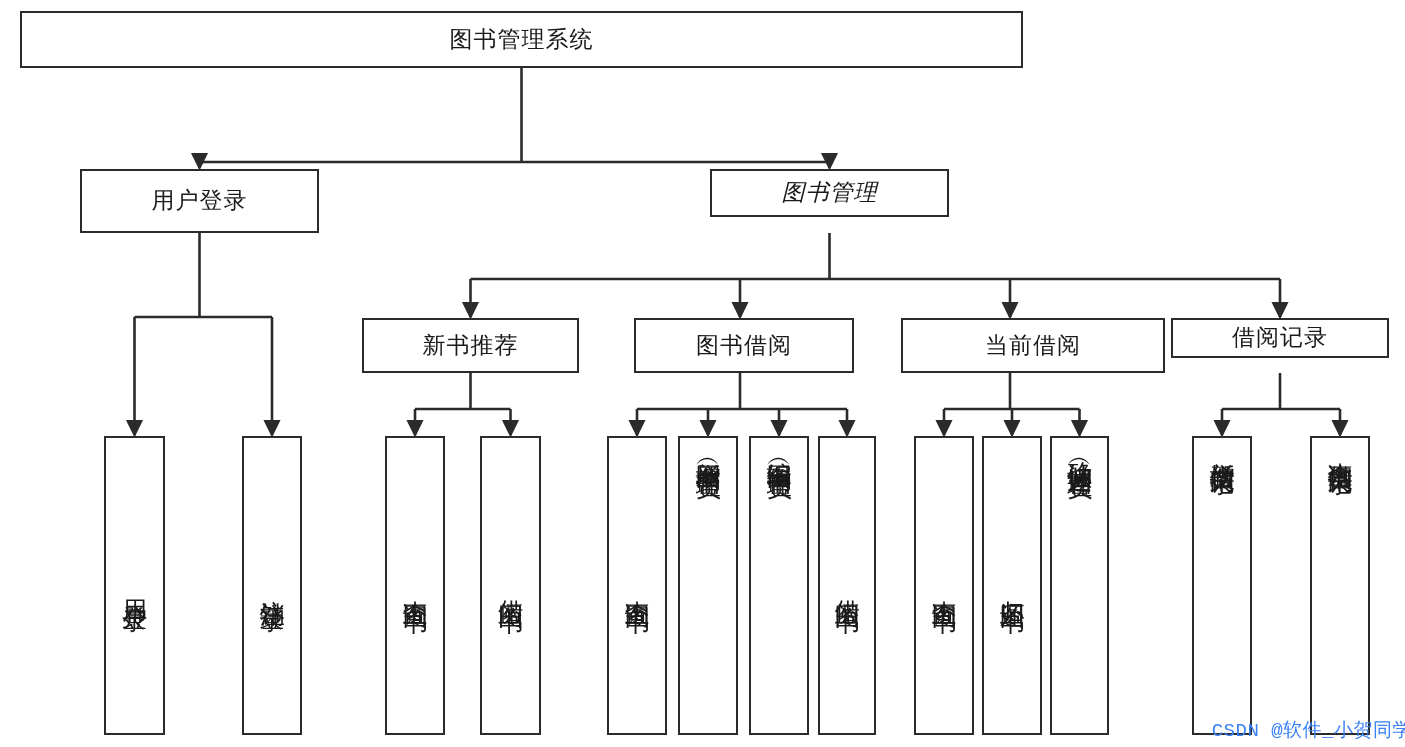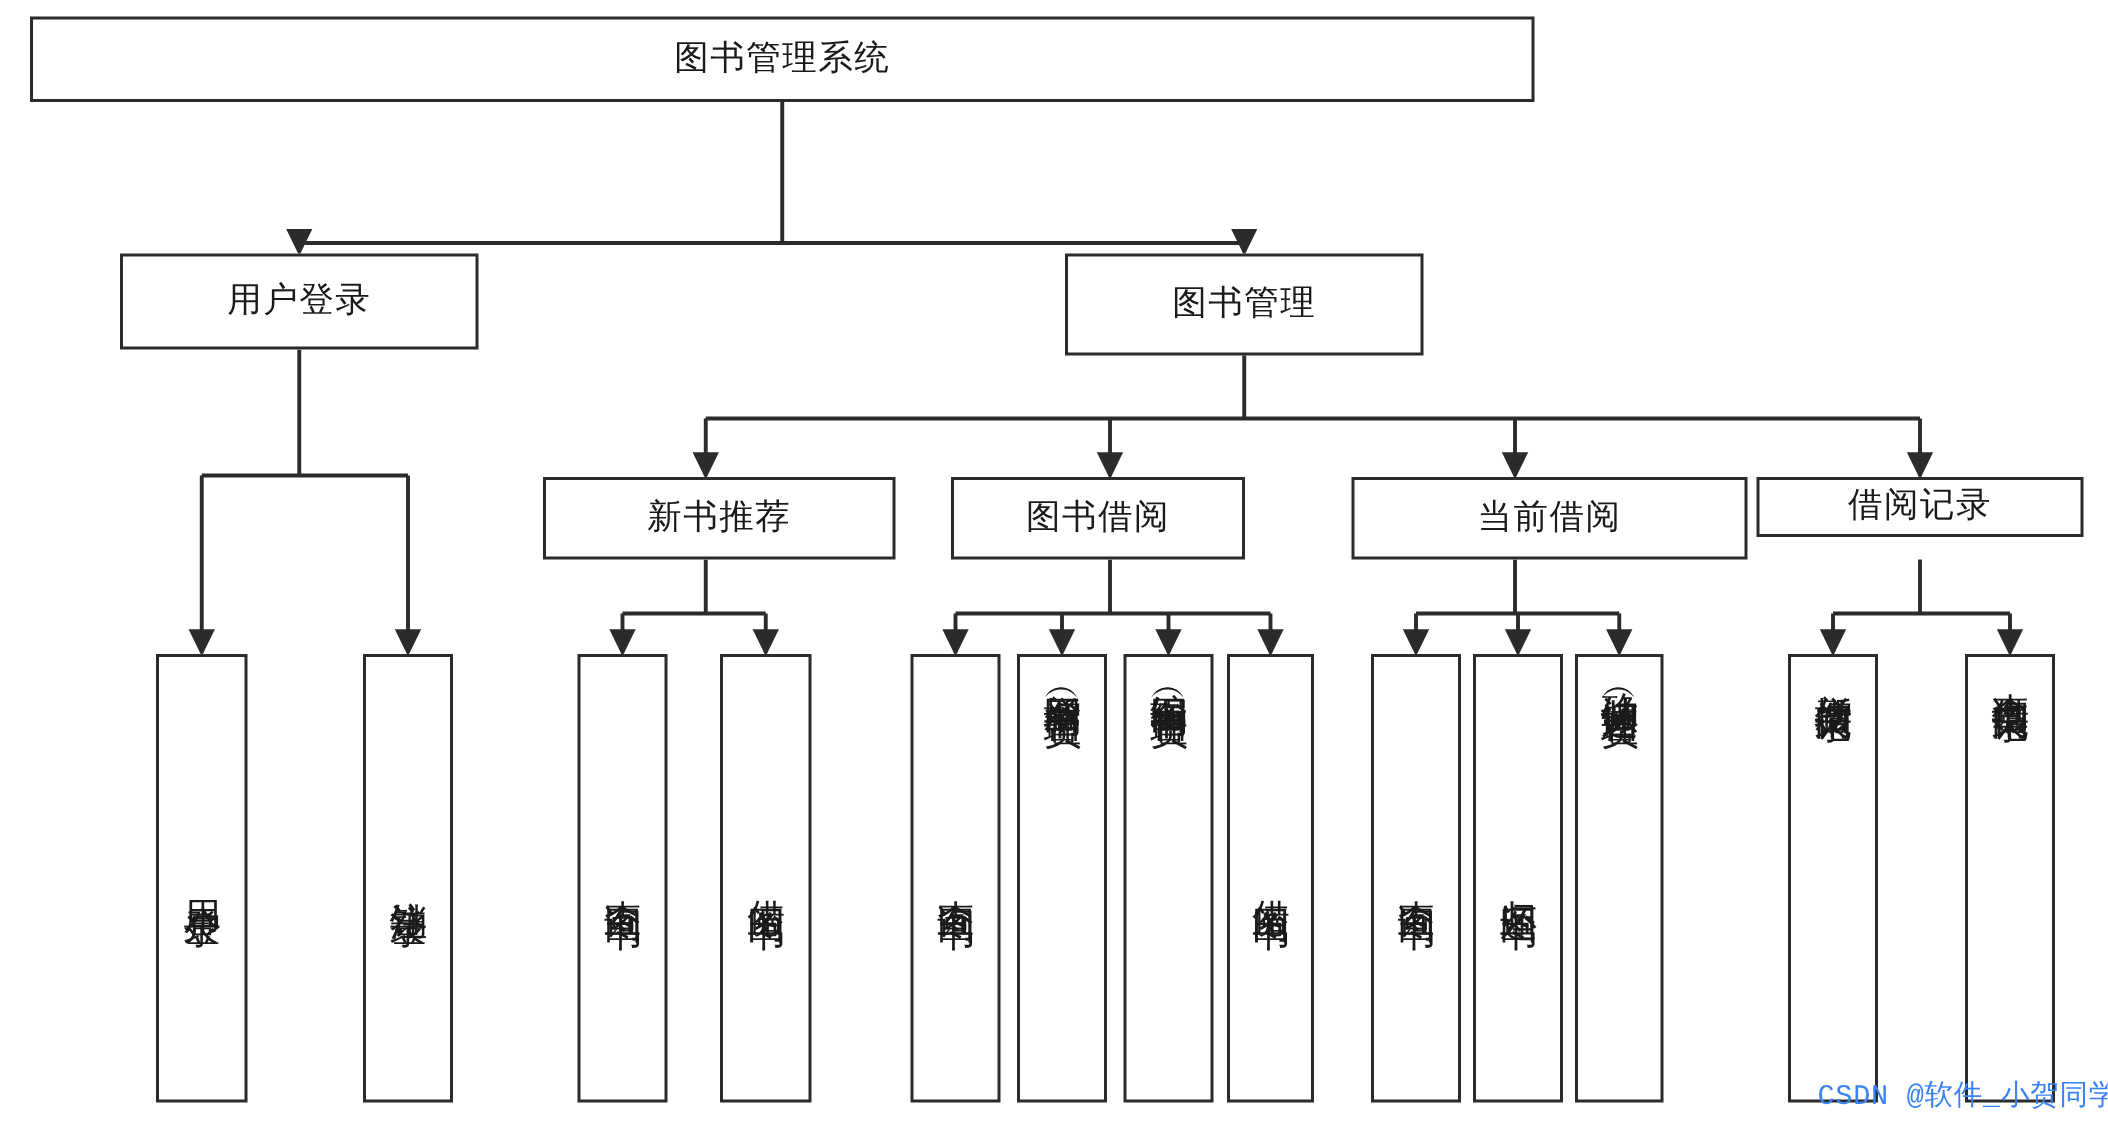--- a/index.html
+++ b/index.html
@@ -115,27 +115,27 @@
       </g>
   </svg>
 
   <div id="node-layer">
       <div class="node horiz" style="left: 20px; top: 11px; width: 1003px; height: 57px;">
         <span class="label">图书管理系统</span>
       </div>
       <div class="node horiz" style="left: 80px; top: 169px; width: 239px; height: 64px;">
         <span class="label">用户登录</span>
       </div>
-      <div class="node horiz" style="left: 710px; top: 169px; width: 239px; height: 68px;">
+      <div class="node horiz" style="left: 710px; top: 169px; width: 239px; height: 48px; font-style: italic;">
         <span class="label">图书管理</span>
       </div>
-      <div class="node horiz" style="left: 362px; top: 318px; width: 235px; height: 55px;">
+      <div class="node horiz" style="left: 362px; top: 318px; width: 217px; height: 55px;">
         <span class="label">新书推荐</span>
       </div>
-      <div class="node horiz" style="left: 634px; top: 318px; width: 196px; height: 55px;">
+      <div class="node horiz" style="left: 634px; top: 318px; width: 220px; height: 55px;">
         <span class="label">图书借阅</span>
       </div>
       <div class="node horiz" style="left: 901px; top: 318px; width: 264px; height: 55px;">
         <span class="label">当前借阅</span>
       </div>
       <div class="node horiz" style="left: 1171px; top: 318px; width: 218px; height: 40px;">
         <span class="label">借阅记录</span>
       </div>
       <div class="node vert" style="left: 104px; top: 436px; width: 61px; height: 299px;">
         <span class="label">用户登录</span>

